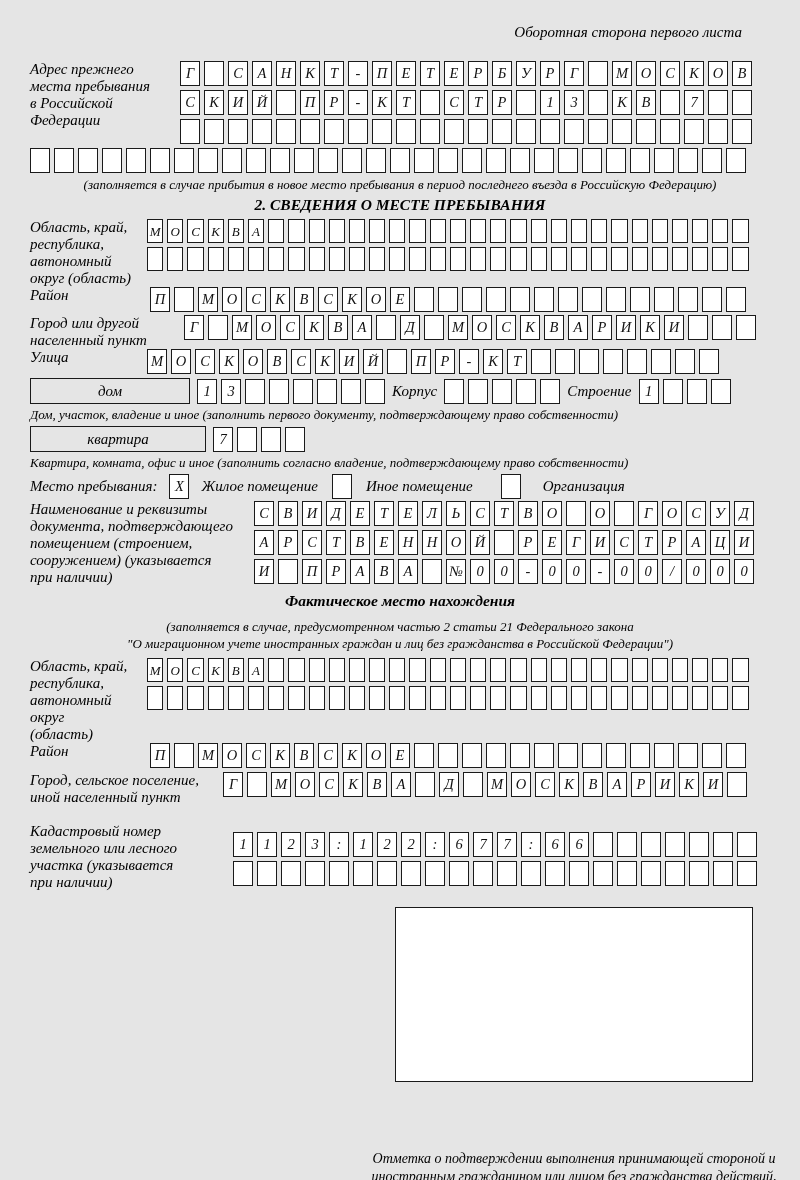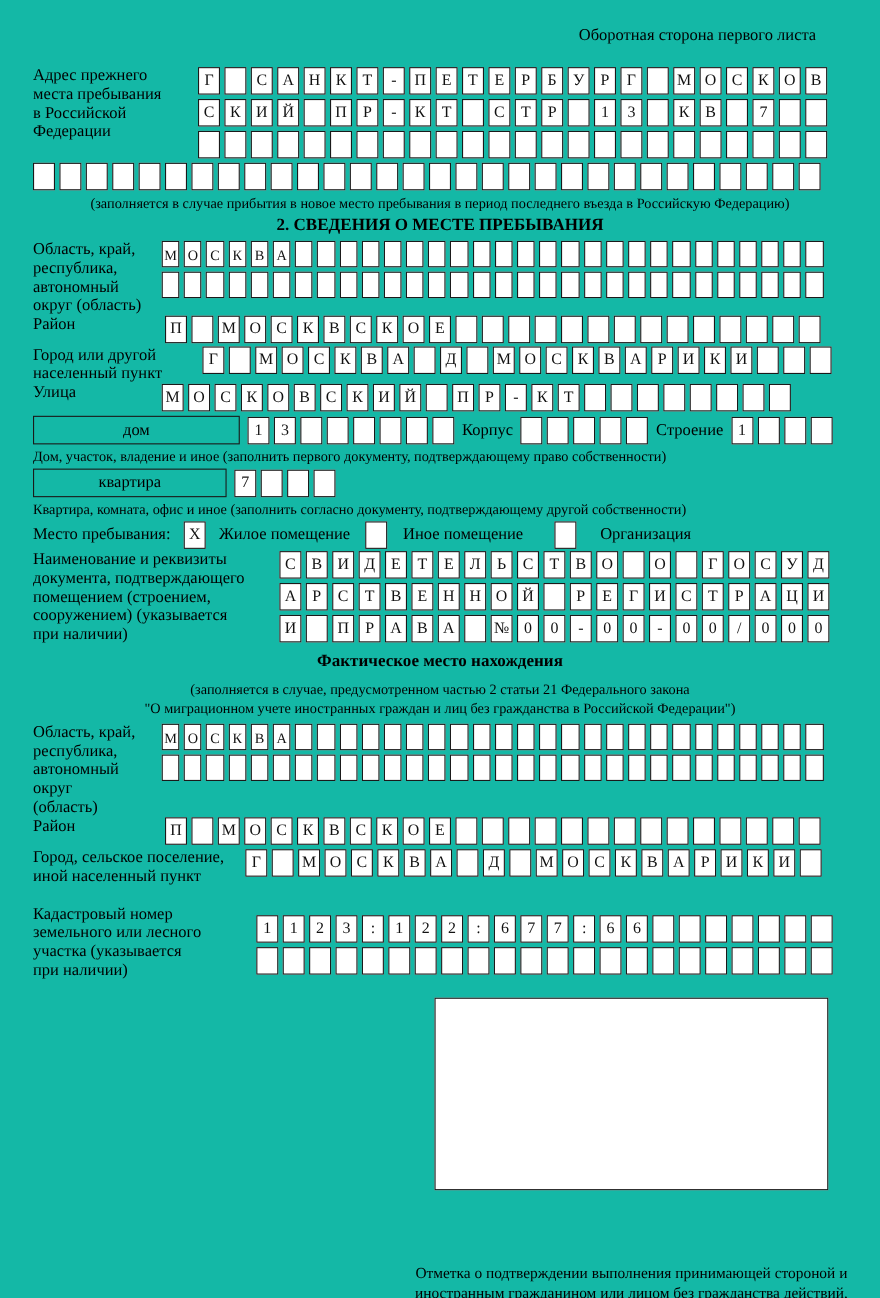--- a/index.html
+++ b/index.html
@@ -1,25 +1,26 @@
 <!DOCTYPE html>
 <html><head>
 <meta charset="utf-8">
 <style>
   * { box-sizing: border-box; }
   html,body { margin:0; padding:0; background:#ffffff; }
   .page {
     position: relative;
     width: 800px; height: 1180px;
     padding: 24px 30px;
-    background: #14b8a6;
+    background: #e5e5e5;
     color: #000;
     font-family: "Liberation Serif", "DejaVu Serif", serif;
     font-size: 15px;
     overflow: hidden;
+    font-style: italic;
   }
   .header-note { text-align: right; padding-right: 28px; font-size: 15px; margin-bottom: 20px; }
 
   .field { display: flex; align-items: flex-start; }
   .flabel { font-size: 15px; line-height: 17px; }
   .w117 { flex: 0 0 117px; } .w120 { flex: 0 0 120px; } .w150 { flex: 0 0 150px; }
   .w154 { flex: 0 0 154px; } .w193 { flex: 0 0 193px; } .w203 { flex: 0 0 203px; margin-top: 13px; }
   .w224 { flex: 0 0 224px; }
 
   .boxes { display: flex; gap: 4px; }
@@ -37,21 +38,21 @@
 
   .mb2 { margin-bottom: 2px; } .mb3 { margin-bottom: 3px; } .mb4 { margin-bottom: 4px; }
   .mb5 { margin-bottom: 5px; } .mb6 { margin-bottom: 6px; } .mb8 { margin-bottom: 8px; }
 
   .hrow { display: flex; align-items: center; gap: 7px; }
   .named-rect {
     height: 26px; border: 1.6px solid #1a1a1a;
     display: flex; align-items: center; justify-content: center;
     font-size: 15px;
   }
-  .rect-dom { width: 188px; } .rect-kv { width: 176px; }
+  .rect-dom { width: 160px; } .rect-kv { width: 176px; }
   .inline-label { font-size: 15px; white-space: nowrap; }
   .cap { font-size: 13px; line-height: 15px; }
 
   .stay { display: flex; align-items: center; }
   .stay .flabel { margin-right: 12px; }
   .opt-label { font-size: 15px; white-space: nowrap; }
   .choose-note { width: 600px; text-align: center; font-size: 13px; line-height: 15px; }
 
   .fact-notes { font-size: 13px; line-height: 17px; text-align: center; }
   .cad-col { margin-top: 22px; }
@@ -402,21 +403,21 @@
 
   <div class="hrow mb3">
     <div class="named-rect rect-kv">квартира</div>
     <div class="boxes">
         <span class="cell">7</span>
         <span class="cell"></span>
         <span class="cell"></span>
         <span class="cell"></span>
       </div>
   </div>
-  <div class="cap mb4">Квартира, комната, офис и иное (заполнить согласно документу, подтверждающему другой собственности)</div>
+  <div class="cap mb4">Квартира, комната, офис и иное (заполнить согласно владение, подтверждающему право собственности)</div>
 
   <div class="stay mb2">
     <div class="flabel">Место пребывания:</div>
     <span class="cell">X</span>
     <span class="opt-label" style="margin:0 14px 0 12px">Жилое помещение</span>
     <span class="cell"></span>
     <span class="opt-label" style="margin:0 28px 0 14px">Иное помещение</span>
     <span class="cell"></span>
     <span class="opt-label" style="margin-left:22px">Организация</span>
   </div>

